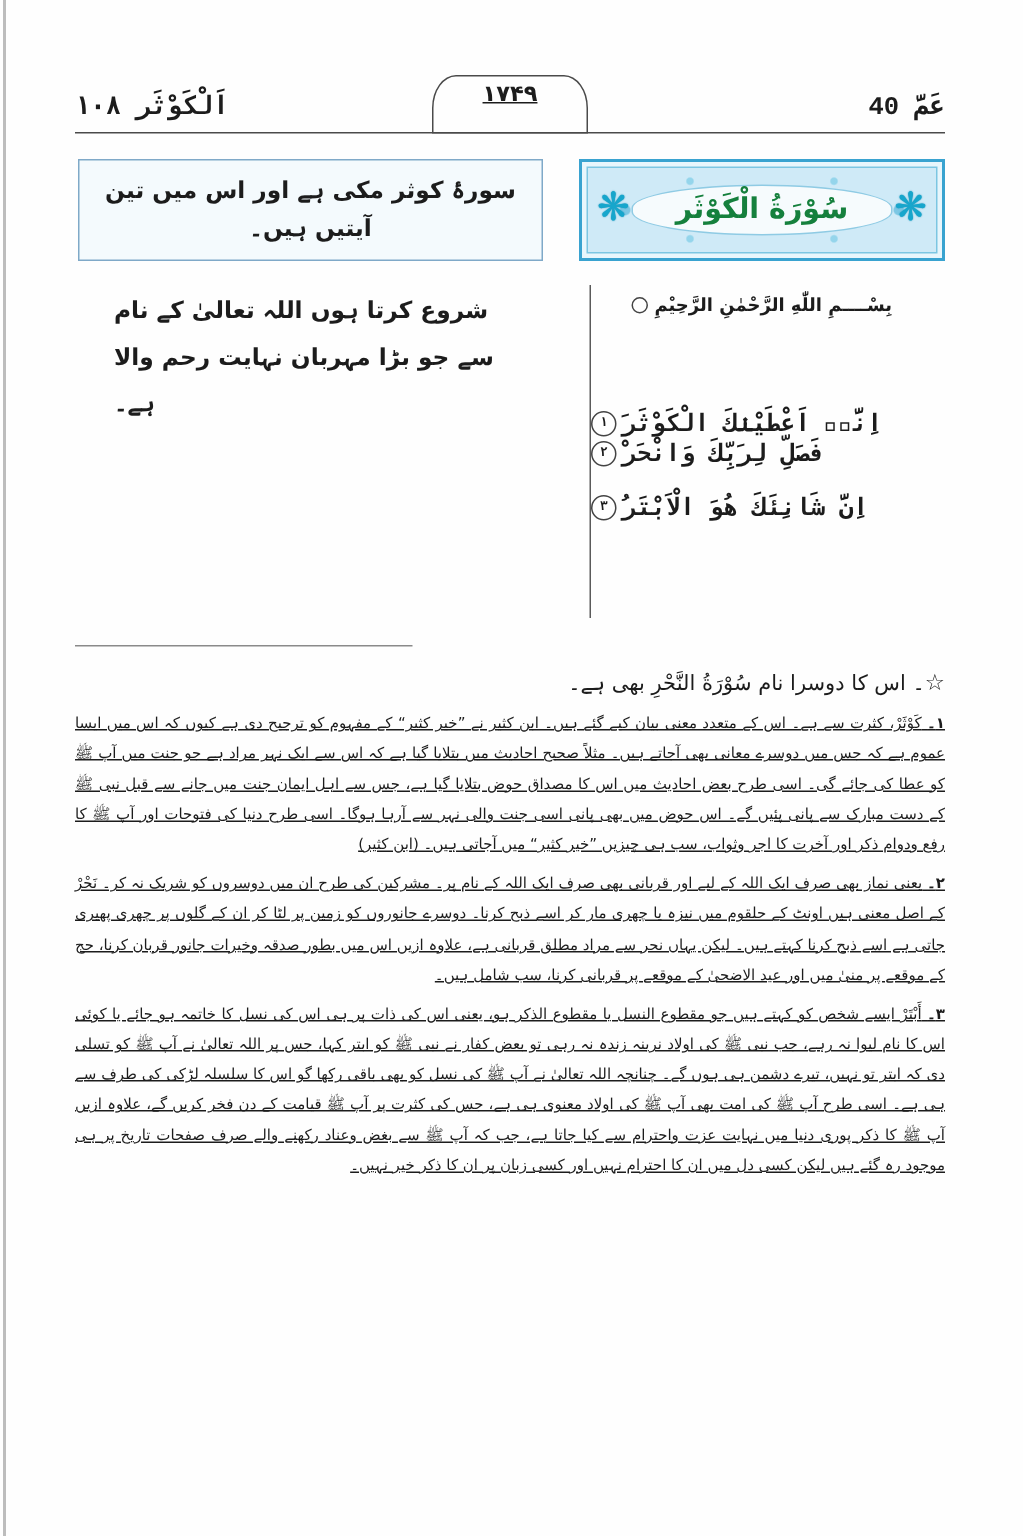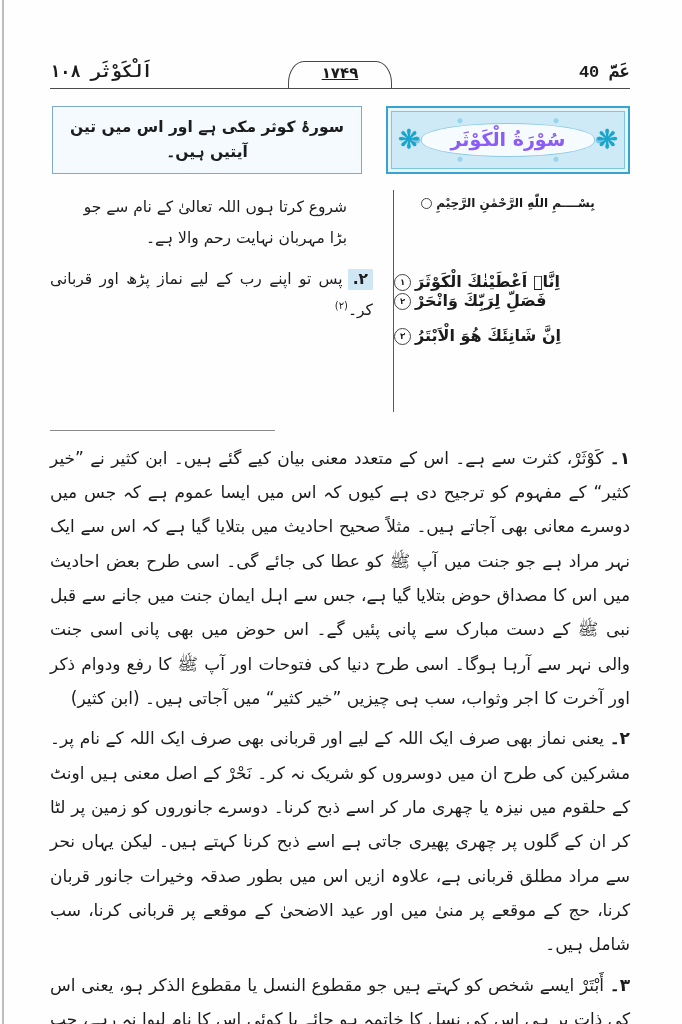--- a/index.html
+++ b/index.html
@@ -20,21 +20,21 @@
   
   .hdr{position:relative;display:flex;justify-content:space-between;align-items:flex-end;
        border-bottom:1.4px solid #4a4a4a;padding-bottom:6px;height:44px;}
   .hdr .side{font-size:17px;font-weight:bold;letter-spacing:0;font-family:Liberation Mono, monospace;}
   .page-tab{
     position:absolute;right:50%;transform:translateX(50%);bottom:-1.4px;
     min-width:74px;text-align:center;
     border:1.3px solid #4a4a4a;border-bottom:1.3px solid #4a4a4a;
     border-radius:16px 16px 0 0 / 22px 22px 0 0;
     background:#fefefe;font-size:15px;font-weight:bold;
-    padding:2px 14px 6px;
+    padding:2px 14px 17px;
     text-decoration:underline;
   }
 
   
   .band{display:flex;gap:24px;margin-top:17px;align-items:stretch;}
   .intro-box{
     flex:1 1 308px;max-width:310px;
     border:1.5px solid #7fa9c8;background:#f4fafd;
     display:flex;align-items:center;justify-content:center;
     padding:8px 8px;box-sizing:border-box;
@@ -54,53 +54,53 @@
     display:flex;align-items:center;justify-content:center;
     box-shadow:inset 0 0 0 3px #e8f6fc, inset 0 0 0 4px #7cc6e2;
   }
   .rosette{position:absolute;top:50%;transform:translateY(-54%);color:#17a6cc;font-size:26px;line-height:1;text-shadow:0 0 1px #0f8cb4;}
   .rosette.r1{right:10px;}
   .rosette.r2{left:10px;}
   .cartouche{
     background:#f6fbfd;border:1.4px solid #8fcbe4;border-radius:50% / 46%;
     padding:4px 26px 6px;min-width:120px;text-align:center;
   }
-  .cartouche .t{font-size:19px;font-weight:bold;color:#8b5cf6;white-space:nowrap;}
+  .cartouche .t{font-size:19px;font-weight:bold;color:#15803d;white-space:nowrap;}
 
   
   .verses-wrap{display:flex;margin-top:14px;min-height:228px;}
   .ar-col{width:236px;flex:0 0 236px;padding-right:8px;box-sizing:border-box;direction:rtl;}
   .col-rule{width:0;border-left:1.3px solid #5a5a5a;margin:2px 0 4px;}
   .ur-col{flex:1;padding-right:20px;box-sizing:border-box;}
 
   .bismillah-ar{font-size:12px;font-weight:bold;text-align:center;margin:8px 0 0;white-space:nowrap;}
   .ayah{
     display:inline-block;width:15px;height:15px;border:1px solid #444;border-radius:50%;
     font-size:8.5px;line-height:14px;text-align:center;vertical-align:middle;margin-right:4px;
     background:#fff;
   }
   .ayah.empty{width:9px;height:9px;}
-  .ar-verse{font-size:16px;font-weight:bold;text-align:left;white-space:nowrap;}
+  .ar-verse{font-size:16px;font-weight:bold;text-align:left;white-space:nowrap;font-family:Liberation Mono, monospace;}
   .ar-verse.v1{margin-top:62px;}
   .ar-verse.v2{}
   .ar-verse.v3{margin-top:16px;}
 
-  .bismillah-ur{font-size:15.5px;text-align:right;line-height:2.0;padding:4px 26px 0;}
+  .bismillah-ur{font-size:15.5px;text-align:left;line-height:2.0;padding:4px 26px 0;font-weight:bold;}
   .tr-verse{font-size:15.5px;line-height:2.05;margin-top:10px;text-align:justify;}
   .vnum{
     background:#cfe6f4;padding:1px 5px 2px;margin-left:5px;font-weight:bold;border-radius:1px;
   }
   .fn-ref{font-size:10px;vertical-align:super;}
 
   .fn-sep{border:none;border-top:1.3px solid #8a8a8a;width:225px;margin:14px auto 10px 0;}
 
   
   .note-line{font-size:14px;line-height:1.9;margin:0 0 4px;}
   .star{font-size:15px;}
-  .fn-para{font-size:17px;line-height:2.02;text-align:justify;margin:0 0 6px;}
+  .fn-para{font-size:10px;line-height:2.02;text-align:justify;margin:0 0 6px;text-decoration:underline;}
   .fn-num{font-weight:bold;}
 </style>
 </head>
 <body>
 
 <div class="page">
 
   <div class="hdr">
     <span class="side">عَمَّ 40</span>
     <span class="page-tab">۱۷۴۹</span>
@@ -135,28 +135,28 @@
       <div class="ar-verse v3">
         <span>اِنَّ شَانِئَكَ هُوَ الْاَبْتَرُ</span><span class="ayah">۳</span>
       </div>
     </div>
 
     <div class="col-rule"></div>
 
     <div class="ur-col">
       <div class="bismillah-ur">شروع کرتا ہوں اللہ تعالیٰ کے نام سے جو بڑا مہربان نہایت رحم والا ہے۔</div>
 
-      <div class="tr-verse">
-        <span class="vnum">۲.</span><span>پس تو اپنے رب کے لیے نماز پڑھ اور قربانی کر۔</span><span class="fn-ref">(۲)</span>
-      </div>
     </div>
   </div>
 
   <hr class="fn-sep">
 
+  <div class="note-line">
+    <span class="star">☆</span><span>۔ اس کا دوسرا نام سُوْرَةُ النَّحْرِ بھی ہے۔</span>
+  </div>
 
   <p class="fn-para">
     <span class="fn-num">۱۔</span>
     <span>کَوْثَرْ، کثرت سے ہے۔ اس کے متعدد معنی بیان کیے گئے ہیں۔ ابن کثیر نے ”خیر کثیر“ کے مفہوم کو ترجیح دی ہے کیوں کہ اس میں ایسا عموم ہے کہ جس میں دوسرے معانی بھی آجاتے ہیں۔ مثلاً صحیح احادیث میں بتلایا گیا ہے کہ اس سے ایک نہر مراد ہے جو جنت میں آپ ﷺ کو عطا کی جائے گی۔ اسی طرح بعض احادیث میں اس کا مصداق حوض بتلایا گیا ہے، جس سے اہل ایمان جنت میں جانے سے قبل نبی ﷺ کے دست مبارک سے پانی پئیں گے۔ اس حوض میں بھی پانی اسی جنت والی نہر سے آرہا ہوگا۔ اسی طرح دنیا کی فتوحات اور آپ ﷺ کا رفع ودوام ذکر اور آخرت کا اجر وثواب، سب ہی چیزیں ”خیر کثیر“ میں آجاتی ہیں۔ (ابن کثیر)</span>
   </p>
 
   <p class="fn-para">
     <span class="fn-num">۲۔</span>
     <span>یعنی نماز بھی صرف ایک اللہ کے لیے اور قربانی بھی صرف ایک اللہ کے نام پر۔ مشرکین کی طرح ان میں دوسروں کو شریک نہ کر۔ نَحْرْ کے اصل معنی ہیں اونٹ کے حلقوم میں نیزہ یا چھری مار کر اسے ذبح کرنا۔ دوسرے جانوروں کو زمین پر لٹا کر ان کے گلوں پر چھری پھیری جاتی ہے اسے ذبح کرنا کہتے ہیں۔ لیکن یہاں نحر سے مراد مطلق قربانی ہے، علاوہ ازیں اس میں بطور صدقہ وخیرات جانور قربان کرنا، حج کے موقعے پر منیٰ میں اور عید الاضحیٰ کے موقعے پر قربانی کرنا، سب شامل ہیں۔</span>
   </p>

